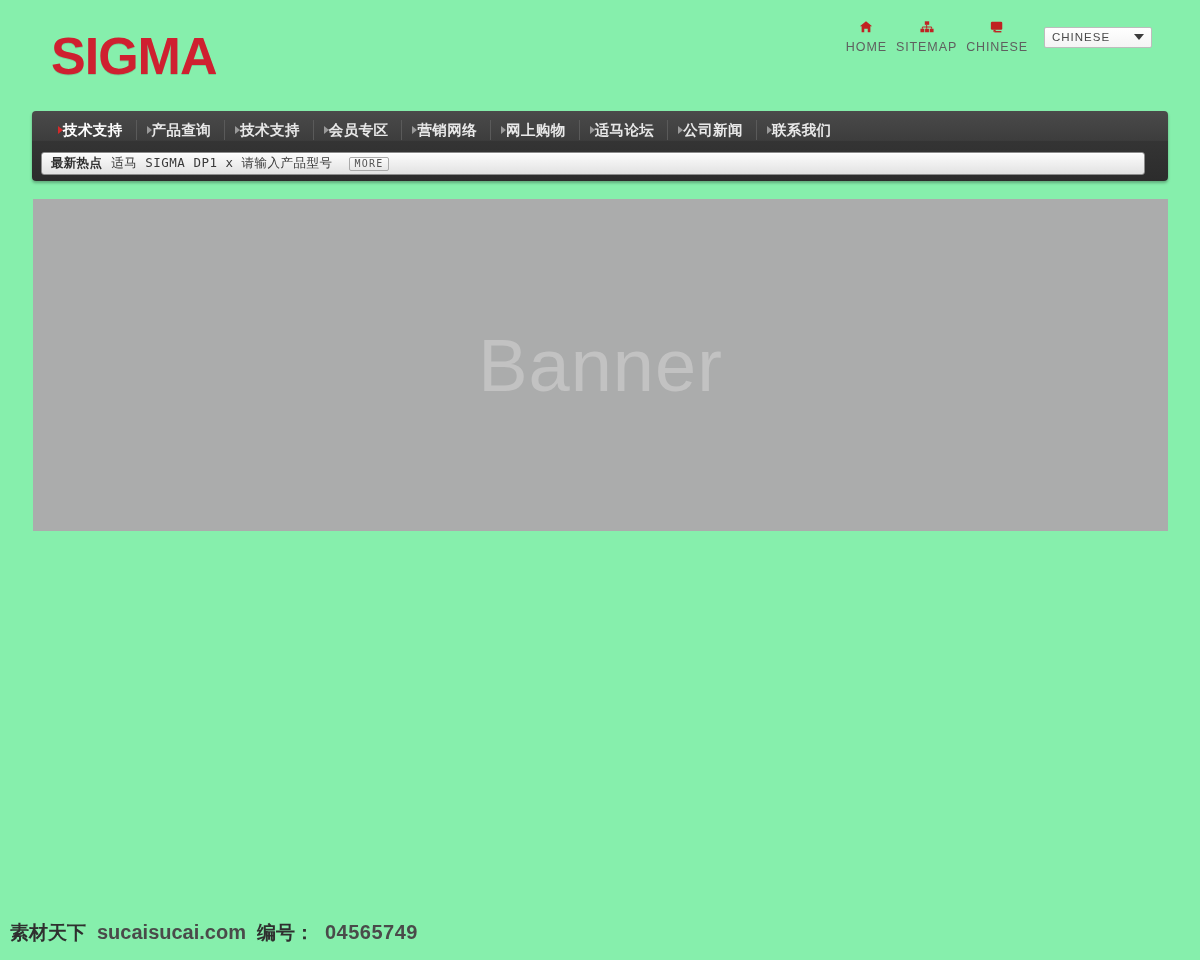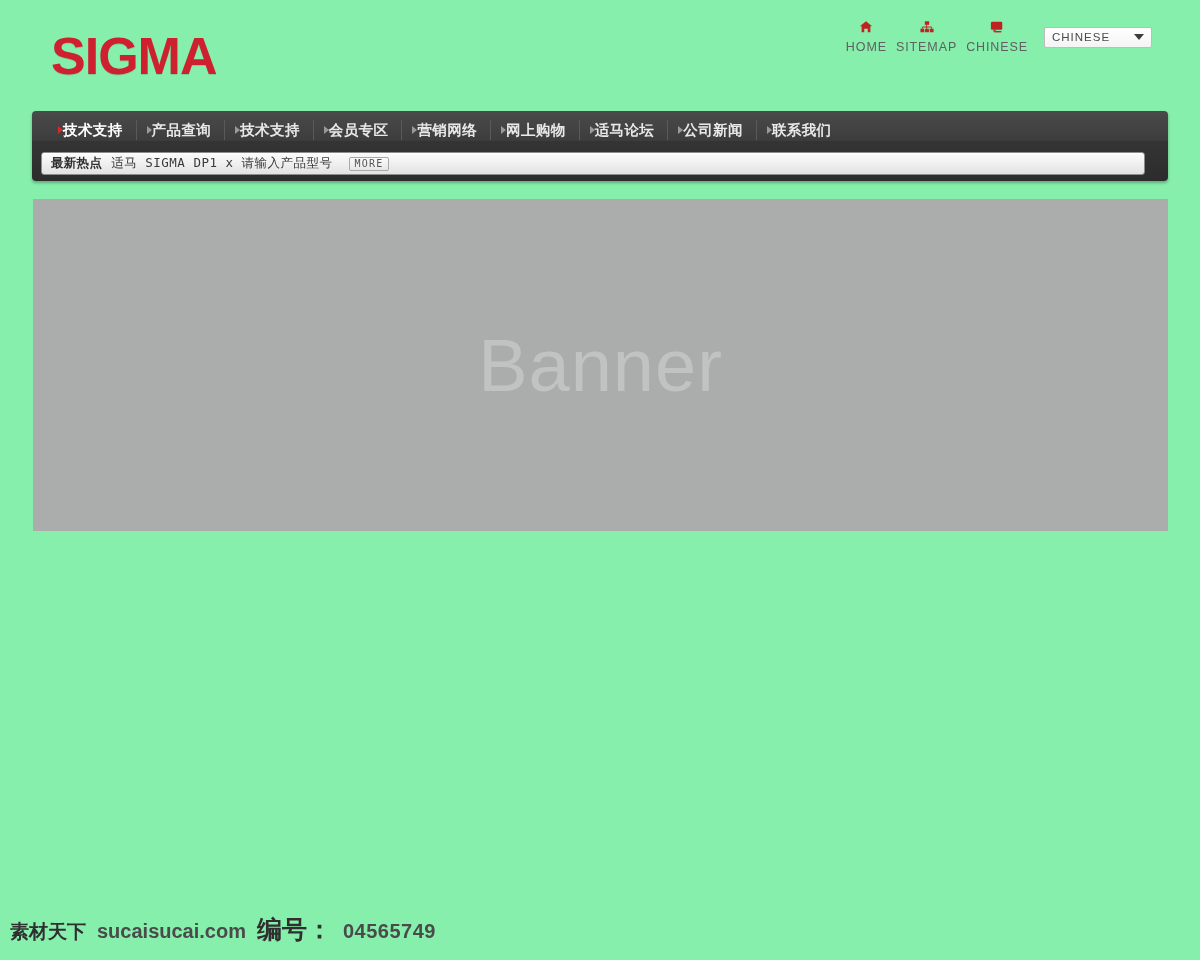--- a/index.html
+++ b/index.html
@@ -268,21 +268,21 @@
     color: #2f2f2f;
     font-family: "DejaVu Sans", "Liberation Sans", sans-serif;
   }
   .wm-url {
     font-size: 20px;
     font-weight: bold;
     color: #4a4a4a;
     font-family: "Liberation Sans", "DejaVu Sans", sans-serif;
   }
   .wm-id-label {
-    font-size: 25px;
+    font-size: 19px;
     font-weight: bold;
     color: #2f2f2f;
     font-family: "DejaVu Sans", "Liberation Sans", sans-serif;
   }
   .wm-id {
     font-size: 20px;
     font-weight: bold;
     color: #4a4a4a;
     font-family: "Liberation Sans", "DejaVu Sans", sans-serif;
     letter-spacing: 0.5px;

